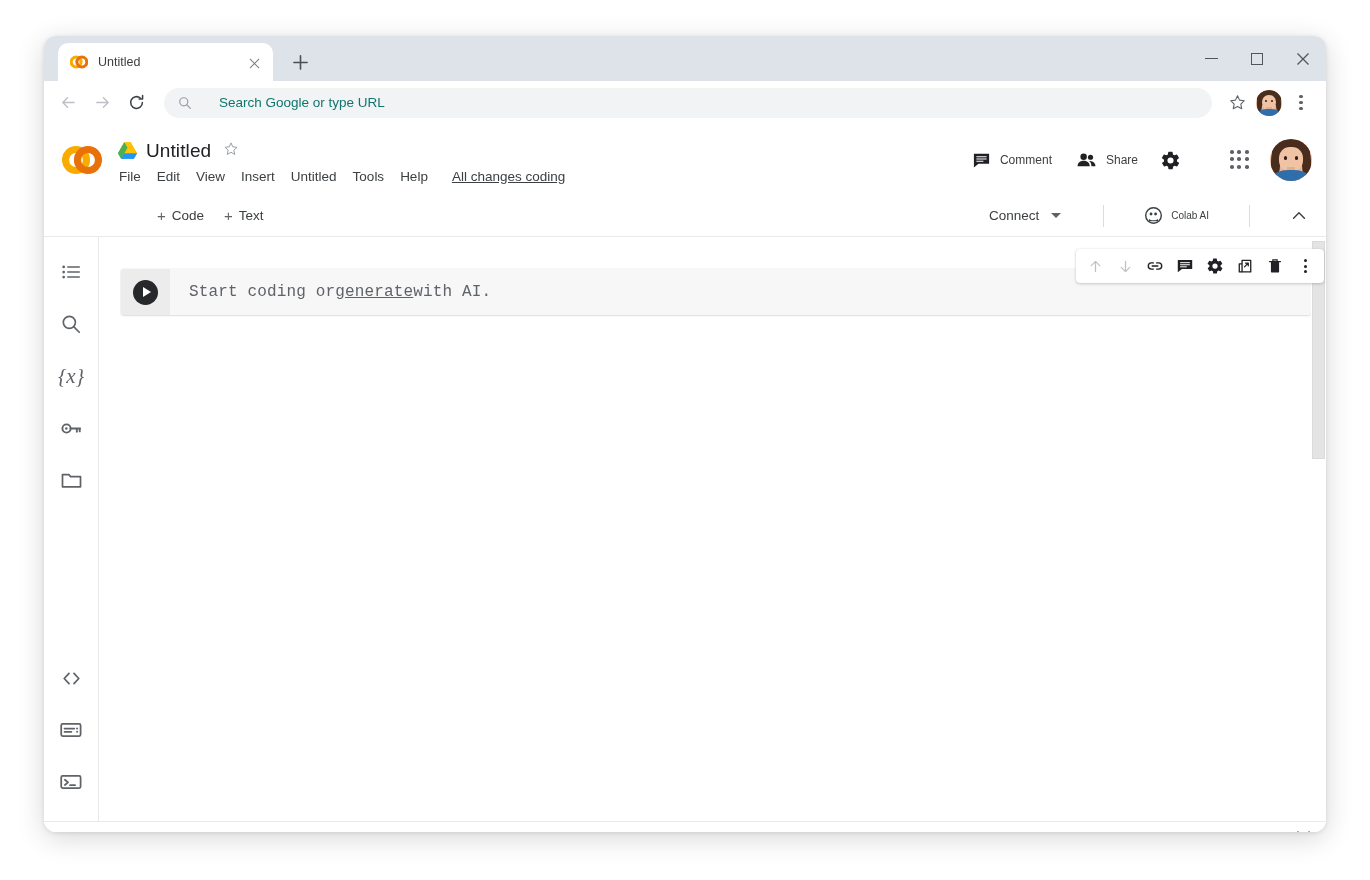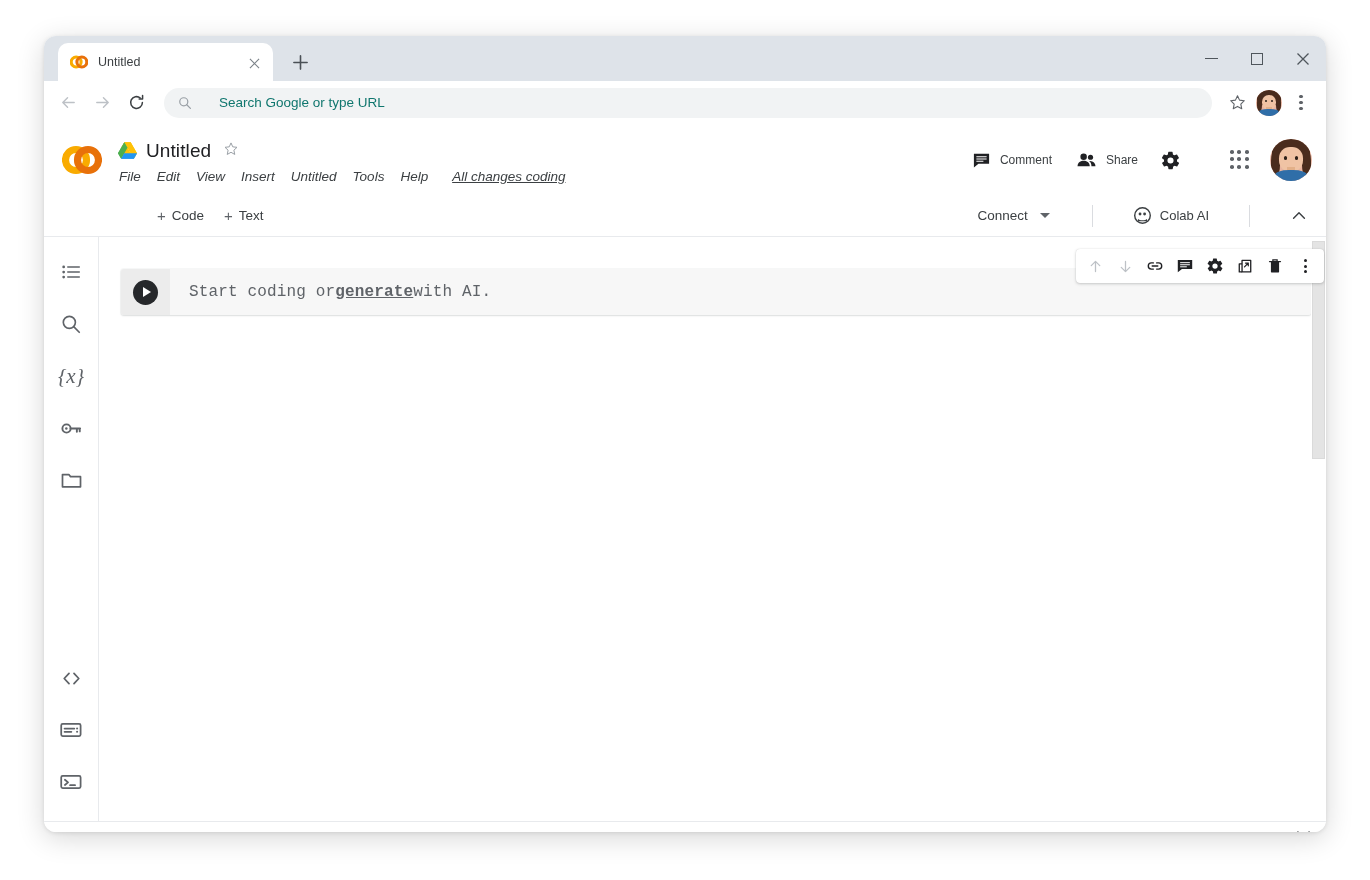--- a/index.html
+++ b/index.html
@@ -162,21 +162,20 @@
     font-size: 19px;
     color: #202124;
     letter-spacing: 0.1px;
   }
   .star-ico { color: #9aa0a6; font-size: 16px; line-height: 1; margin-left: 3px; }
   .menu-row {
     display: flex; align-items: center;
     gap: 16px;
     margin-top: 4px;
     padding-left: 1px;
-    font-style: italic;
   }
   .menu-item {
     font-size: 13.5px;
     color: #3c4043;
   }
   .saved-note {
     font-size: 13.5px;
     color: #3c4043;
     text-decoration: underline;
     margin-left: 8px;
@@ -255,21 +254,21 @@
   .caret-down {
     width: 0; height: 0;
     border-left: 5px solid transparent;
     border-right: 5px solid transparent;
     border-top: 5.5px solid #5f6368;
   }
   .tb-divider { width: 1px; height: 22px; background: #dadce0; margin: 0 10px; }
   .colab-ai-btn {
     display: flex; align-items: center;
     gap: 8px;
-    font-size: 13px;
+    font-size: 10px;
     color: #3c4043;
     padding: 7px 10px;
     border-radius: 4px;
   }
   .chev-up {
     width: 38px; height: 32px;
     display: flex; align-items: center; justify-content: center;
     color: #3c4043;
   }
 
@@ -349,21 +348,21 @@
     flex: 1 1 auto;
     display: flex;
     align-items: center;
     padding-left: 19px;
     background: #f7f7f7;
     font-family: "Liberation Mono", monospace;
     font-size: 16px;
     color: #5f6368;
     letter-spacing: 0.15px;
   }
-  .gen-link { text-decoration: underline; color: #5f6368; font-weight: bold; }
+  .gen-link { text-decoration: underline; color: #5f6368; }
 
   
   .cell-actions {
     position: absolute;
     right: 2px; top: -20px;
     height: 34px;
     background: #ffffff;
     border-radius: 4px;
     box-shadow: 0 1px 3px rgba(60,64,67,0.26), 0 0 1px rgba(60,64,67,0.2);
     display: flex;

